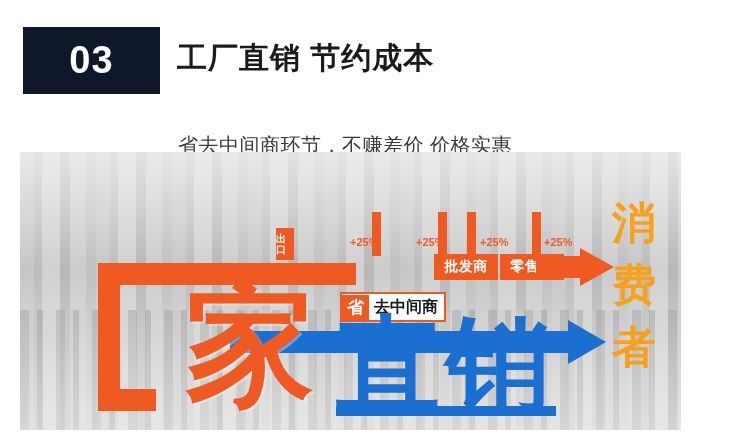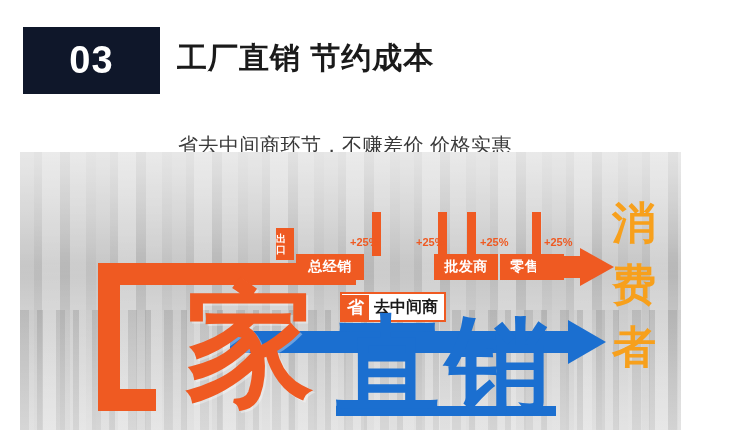--- a/index.html
+++ b/index.html
@@ -164,23 +164,20 @@
   <div class="riser" style="left:352px;top:60px;height:44px;"></div>
   <div class="riser" style="left:418px;top:60px;height:44px;"></div>
   <div class="riser" style="left:447px;top:60px;height:44px;"></div>
   <div class="riser" style="left:512px;top:60px;height:44px;"></div>
 
   <div class="pct" style="left:330px;top:84px;">+25%</div>
   <div class="pct" style="left:396px;top:84px;">+25%</div>
   <div class="pct" style="left:460px;top:84px;">+25%</div>
   <div class="pct" style="left:524px;top:84px;">+25%</div>
 
-  <div class="mid-bar" style="left:276px;width:68px;">
-    <span>总经销</span>
-  </div>
   <div class="mid-bar" style="left:414px;width:64px;">
     <span>批发商</span>
   </div>
   <div class="mid-bar" style="left:480px;width:64px;">
     <span>零售商</span>
   </div>
 
   <div class="arrow-orange-tail"></div>
   <div class="arrow-orange"></div>
 

